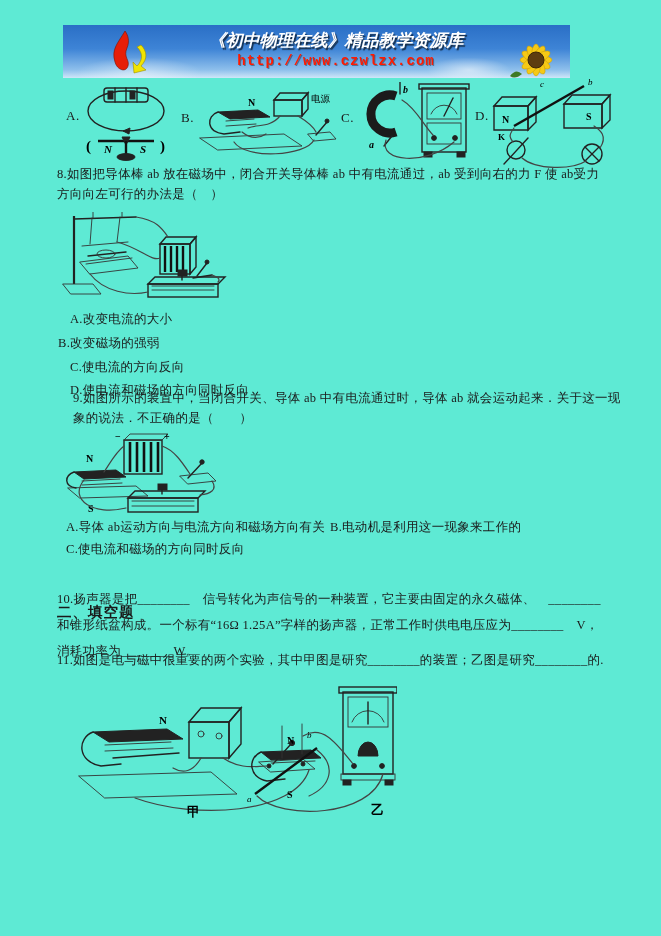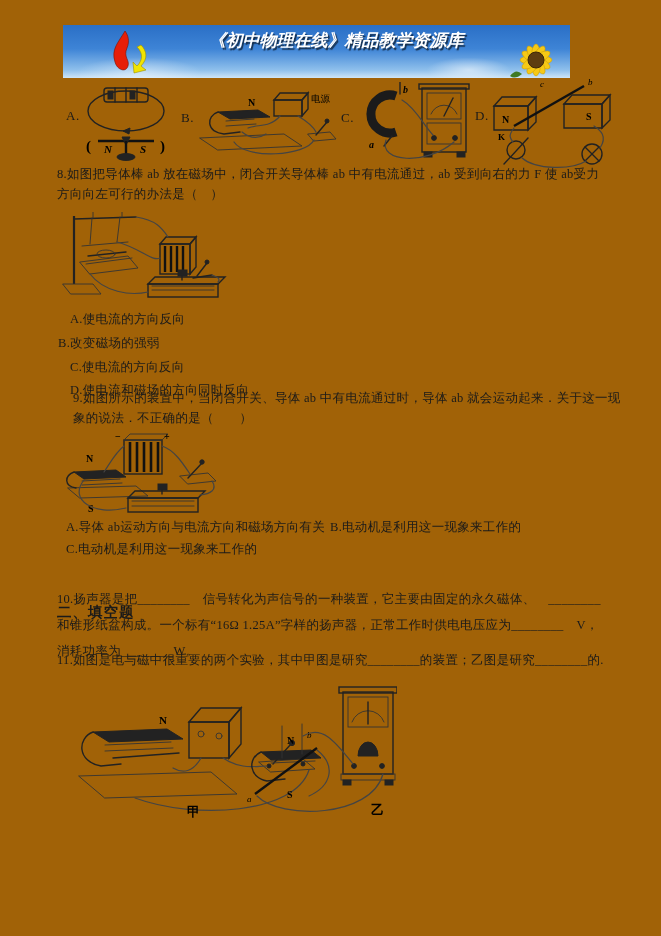--- a/index.html
+++ b/index.html
@@ -1,16 +1,16 @@
 <!DOCTYPE html>
 <html><head>
 <meta charset="utf-8">
 <style>
   html,body{margin:0;padding:0;background:#ffffff;}
-  .page{position:relative;width:661px;height:936px;background:#a16207;
+  .page{position:relative;width:661px;height:936px;background:#5eead4;
         font-family:"Liberation Serif",serif;color:#1a1a1a;overflow:hidden;}
   .abs{position:absolute;}
   .qtext{font-size:12.5px;line-height:19.5px;letter-spacing:.3px;}
   .opt{font-size:12.5px;letter-spacing:.3px;}
   .fill-text{font-size:12.5px;line-height:26px;letter-spacing:.3px;}
   .section-title{font-size:14.5px;font-weight:bold;letter-spacing:1px;}
   
   .banner{left:63px;top:25px;width:507px;height:53px;
     background:
       radial-gradient(60px 18px at 80% 85%, rgba(255,255,255,.55), rgba(255,255,255,0) 70%),
@@ -35,20 +35,21 @@
 <body>
 
 <div class="page">
 
   <div class="abs banner">
     <svg class="abs" style="left:42px;top:4px;" width="48" height="46" viewBox="0 0 48 46">
       <path d="M20,2 C13,14 6,20 10,33 C12,41 21,44 23,37 C25,31 18,28 22,19 C25,12 23,6 20,2 Z" fill="#e61e08" stroke="#7a1004" stroke-width="0.6"></path>
       <path d="M32,18 C38,24 38,31 32,37 L28,33 L29,44 L41,41 L36,37 C43,30 42,22 36,16 Z" fill="#f2e400" stroke="#9a8e00" stroke-width="0.6"></path>
     </svg>
     <div class="banner-title">《初中物理在线》精品教学资源库</div>
+    <div class="banner-url">http://www.czwlzx.com</div>
     <svg class="abs" style="left:443px;top:11px;" width="58" height="44" viewBox="0 0 58 44">
       <g transform="translate(30,24)">
         <g fill="#f6c916" stroke="#c79b05" stroke-width="0.5">
           <ellipse rx="16" ry="5" transform="rotate(0)"></ellipse>
           <ellipse rx="16" ry="5" transform="rotate(30)"></ellipse>
           <ellipse rx="16" ry="5" transform="rotate(60)"></ellipse>
           <ellipse rx="16" ry="5" transform="rotate(90)"></ellipse>
           <ellipse rx="16" ry="5" transform="rotate(120)"></ellipse>
           <ellipse rx="16" ry="5" transform="rotate(150)"></ellipse>
         </g>
@@ -217,21 +218,21 @@
         <rect x="118" y="58" width="9" height="6" class="dark"></rect>
         <line x1="122" y1="64" x2="122" y2="68" class="ln"></line>
       </g>
       <path d="M76,5 C96,8 102,16 108,25" class="wire"></path>
       <path d="M57,30 C80,36 92,50 100,46" class="wire"></path>
       <path d="M152,63 C160,66 160,68 158,70" class="wire"></path>
       <path d="M30,62 C44,80 70,84 88,80" class="wire"></path>
     </svg>
   </div>
 
-  <div class="abs opt" style="left:70px;top:311px;">A.使电流的方向反向</div>
+  <div class="abs opt" style="left:70px;top:311px;">A.改变电流的大小</div>
   <div class="abs opt" style="left:58px;top:335px;">B.改变磁场的强弱</div>
   <div class="abs opt" style="left:70px;top:359px;">C.使电流的方向反向</div>
   <div class="abs opt" style="left:70px;top:382px;">D.使电流和磁场的方向同时反向</div>
 
   <div class="abs qtext" style="left:57px;top:389px;width:549px;margin-left:16px;">9.如图所示的装置中，当闭合开关、导体 ab 中有电流通过时，导体 ab 就会运动起来．关于这一现象的说法．不正确的是（　　）</div>
 
   <div class="abs fig" style="left:60px;top:432px;">
     <svg width="172" height="86" viewBox="0 0 172 86">
       <g>
         <polygon points="8,56 76,54 88,64 20,66" class="lnthin"></polygon>
@@ -268,21 +269,21 @@
       </g>
       <path d="M44,40 C52,28 56,20 64,14" class="wire"></path>
       <path d="M102,14 C114,18 122,30 130,42" class="wire"></path>
       <path d="M152,49 C158,58 150,62 140,63" class="wire"></path>
       <path d="M24,48 C8,68 34,84 66,76" class="wire"></path>
     </svg>
   </div>
 
   <div class="abs opt" style="left:66px;top:519px;">A.导体 ab运动方向与电流方向和磁场方向有关</div>
   <div class="abs opt" style="left:330px;top:519px;">B.电动机是利用这一现象来工作的</div>
-  <div class="abs opt" style="left:66px;top:541px;">C.电动机是利用这一现象来工作的</div>
+  <div class="abs opt" style="left:66px;top:541px;">C.使电流和磁场的方向同时反向</div>
 
   <div class="abs section-title" style="left:57px;top:563px;margin-top:40px;">二、填空题</div>
 
   <div class="abs fill-text" style="left:57px;top:586px;width:551px;">10.扬声器是把________　信号转化为声信号的一种装置，它主要由固定的永久磁体、　________　和锥形纸盆构成。一个标有“16Ω 1.25A”字样的扬声器，正常工作时供电电压应为________　V，消耗功率为________W。</div>
 
   <div class="abs qtext" style="left:57px;top:651px;width:551px;">11.如图是电与磁中很重要的两个实验，其中甲图是研究________的装置；乙图是研究________的.</div>
 
   <div class="abs fig" style="left:75px;top:678px;">
     <svg width="322" height="142" viewBox="0 0 322 142">
 

